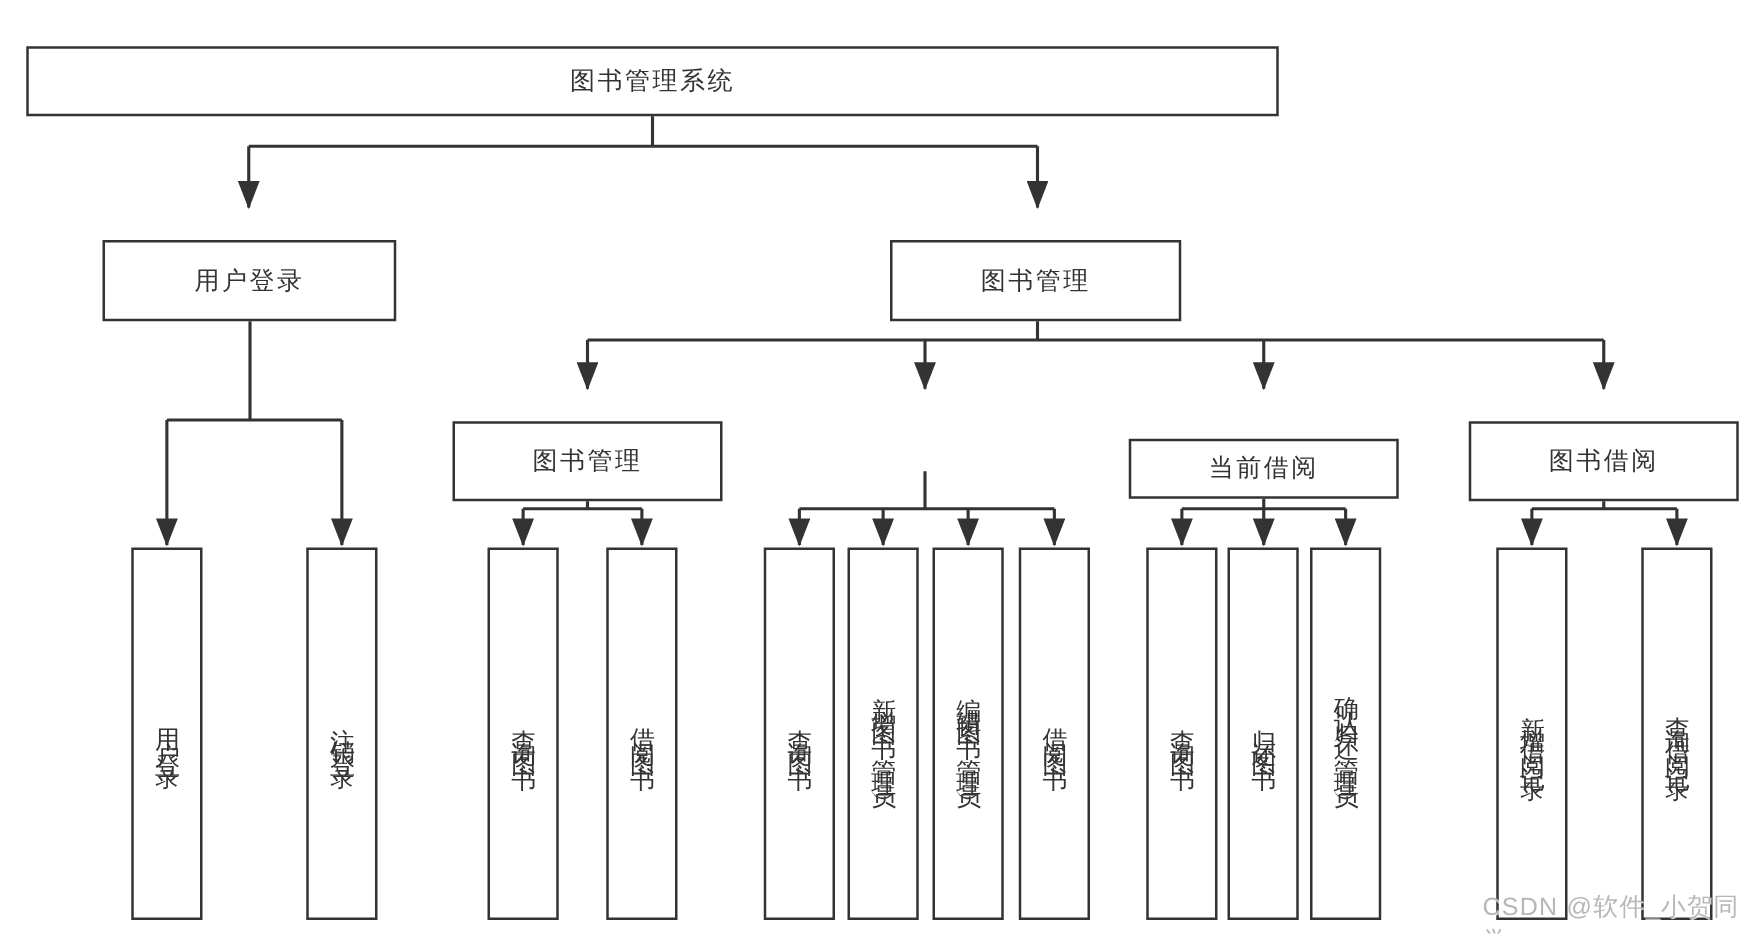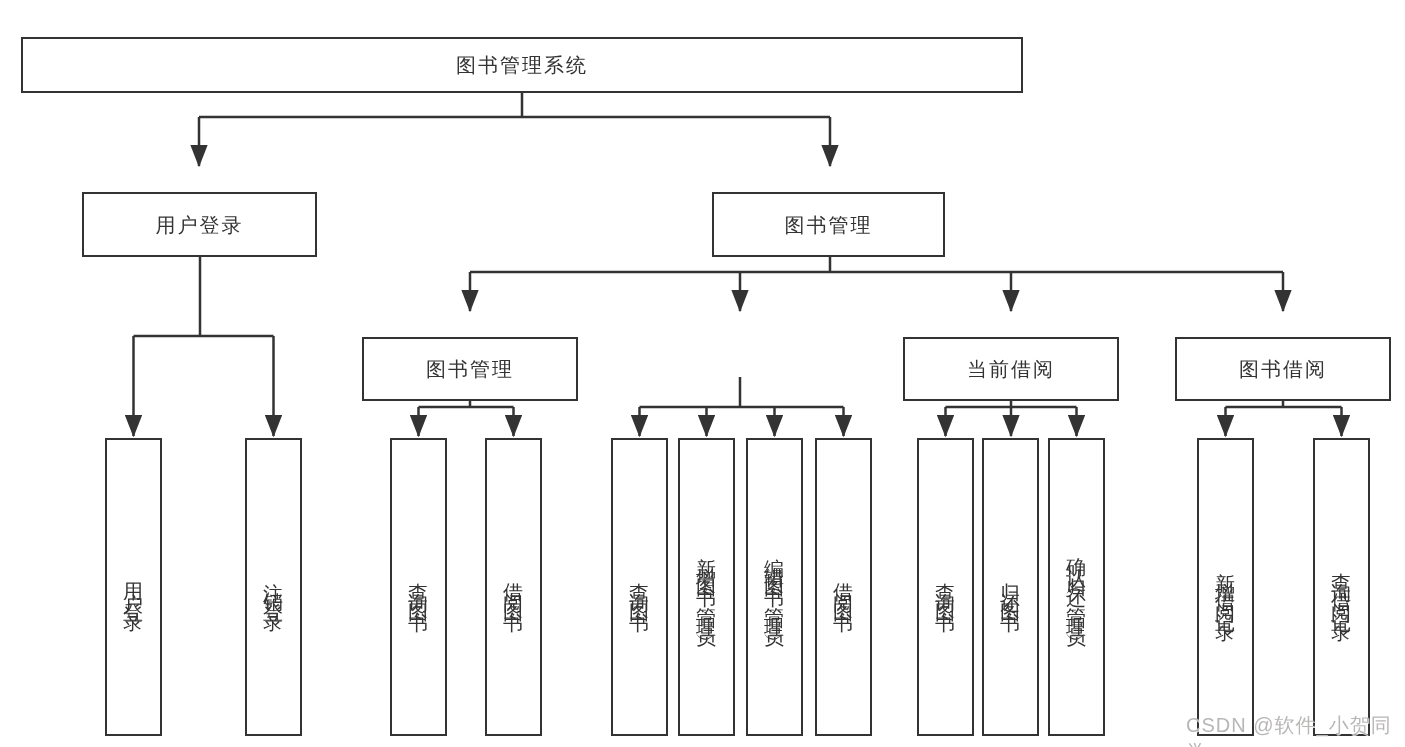--- a/index.html
+++ b/index.html
@@ -84,21 +84,21 @@
   <div class="node h" style="left:82px;top:168px;width:235px;height:65px">
     <span class="txt">用户登录</span>
   </div>
   <div class="node h" style="left:712px;top:168px;width:233px;height:65px">
     <span class="txt">图书管理</span>
   </div>
 
   <div class="node h" style="left:362px;top:313px;width:216px;height:64px">
     <span class="txt">图书管理</span>
   </div>
-  <div class="node h" style="left:903px;top:313px;width:216px;height:64px">
+  <div class="node h" style="left:903px;top:327px;width:216px;height:48px">
     <span class="txt">当前借阅</span>
   </div>
   <div class="node h" style="left:1175px;top:313px;width:216px;height:64px">
     <span class="txt">图书借阅</span>
   </div>
 
   <div class="node v" style="left:105px;top:438px;width:57px;height:298px">
     <span class="txt">用户登录</span>
   </div>
   <div class="node v" style="left:245px;top:438px;width:57px;height:298px">

